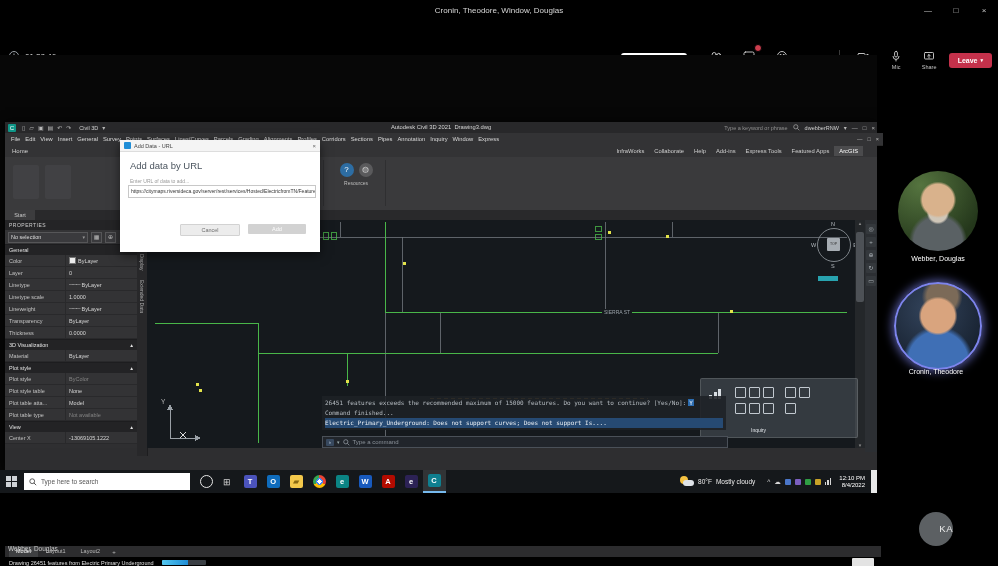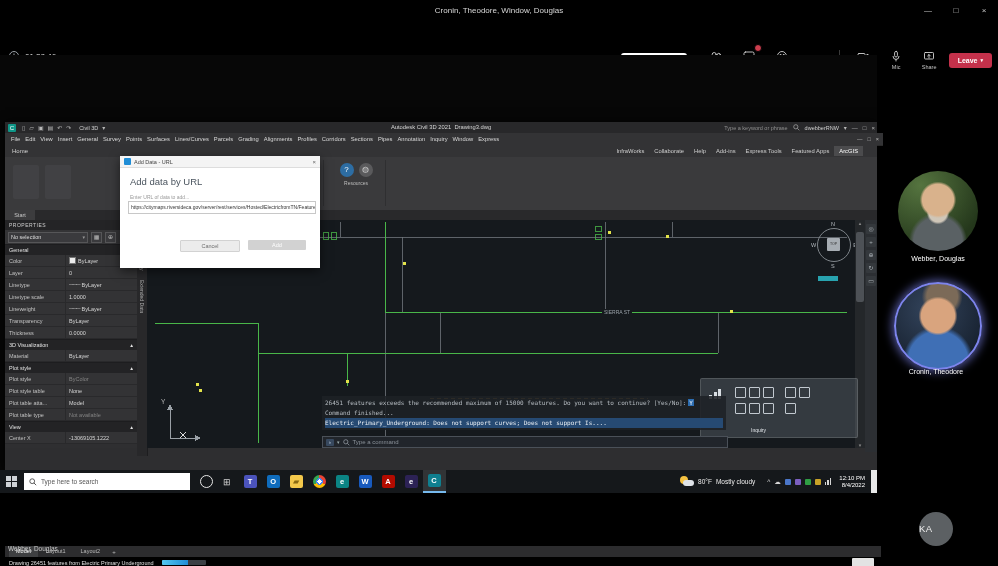--- a/index.html
+++ b/index.html
@@ -34,21 +34,21 @@
       radial-gradient(circle at 50% 88%,#5a6164 0 30%,rgba(90,97,100,0) 36%),
       radial-gradient(circle at 28% 18%,#55743f,#24371b 75%);}
   #pv2{left:894px;top:282px;width:84px;height:84px;border:2px solid #7d84ec;box-shadow:0 0 10px 2px rgba(125,132,236,.65);
     background:
       radial-gradient(circle at 50% 38%,#d9a47e 0 25%,rgba(217,164,126,0) 29%),
       radial-gradient(circle at 50% 92%,#3f6fb5 0 34%,rgba(63,111,181,0) 40%),
       radial-gradient(circle at 55% 15%,#7b6a58 0 18%,rgba(123,106,88,0) 24%),
       radial-gradient(circle at 40% 30%,#33445c,#16202e 80%);}
   .pname{width:150px;text-align:center;font-size:7px;color:#fff;text-shadow:0 1px 2px #000}
   #ka{left:919px;top:512px;width:34px;height:34px;border-radius:50%;background:#5c6063;
-      text-align:left;line-height:34px;font-size:9.5px;color:#ececec;letter-spacing:.5px}
+      text-align:right;line-height:34px;font-size:9.5px;color:#ececec;letter-spacing:.5px}
   #presenter{left:8px;top:545px;font-size:6.5px;color:#c8c8c8}
 
   
   #acad{left:5px;top:122px;width:872px;height:348px;background:#2e2e30;box-shadow:0 0 10px rgba(0,0,0,.8)}
   #atitle{left:0;top:0;width:872px;height:11px;background:#28282a;font-size:5.5px;color:#cfcfcf}
   #atitle .qat{gap:4px;padding-left:3px}
   .qicon{font-size:6px;color:#b8b8b8}
   #appicon{width:8px;height:8px;background:#0f9688;color:#fff;font-size:6px;text-align:center;line-height:8px;border-radius:1px;margin-right:2px}
   #atitle-center{left:0;top:0;width:872px;height:11px;text-align:center;line-height:11px;font-size:5.8px;color:#d6d6d6;pointer-events:none}
   #atitle-right{right:2px;top:0;height:11px;gap:5px;font-size:5.5px}
@@ -125,21 +125,21 @@
   .ltab{font-size:5.5px;color:#bbb;padding:0 7px;height:11px;line-height:11px}
   .ltab.active{background:#3f4042;color:#fff}
   #ltab-add{font-size:6px;color:#bbb;padding:0 4px}
   #astatus{left:0;top:337px;width:872px;height:11px;background:#000;display:flex;align-items:center}
   #astatus .txt{font-size:5.5px;color:#e0e0e0;padding-left:4px}
   #progress{width:44px;height:5px;background:#3a3f44;margin-left:8px;border-radius:1px;overflow:hidden}
   #progress i{display:block;width:26px;height:5px;background:linear-gradient(90deg,#54c8f0,#1f8dd6)}
   #status-pop{margin-left:auto;margin-right:3px;width:22px;height:9px;background:#e3e3e3;border-radius:1px}
 
   
-  #dlg{left:120px;top:156px;width:200px;height:112px;background:#fff;box-shadow:0 3px 10px rgba(0,0,0,.55);z-index:50}
+  #dlg{left:120px;top:140px;width:200px;height:112px;background:#fff;box-shadow:0 3px 10px rgba(0,0,0,.55);z-index:50}
   #dlg-title{height:11px;background:#f4f4f4;border-bottom:1px solid #ddd;display:flex;align-items:center;padding:0 4px;gap:3px}
   #dlg-title .t{font-size:5.5px;color:#444;flex:1}
   #dlg-title .x{font-size:6px;color:#666}
   #dlg-ico{width:7px;height:7px;background:#1f8dd6;border-radius:1px}
   #dlg-head{position:absolute;left:10px;top:20px;font-size:9.5px;color:#4a545e}
   #dlg-lab{position:absolute;left:10px;top:38px;font-size:5px;color:#9a9a9a}
   #dlg-input{position:absolute;left:8px;top:45px;width:182px;height:11px;border:1px solid #c8c8c8;font-size:5px;color:#333;line-height:11px;padding:0 2px;white-space:nowrap;overflow:hidden}
   .dlg-btn{position:absolute;top:84px;width:58px;height:10px;font-size:5.5px;text-align:center;line-height:10px;border-radius:1px}
   #dlg-cancel{left:60px;background:#ececec;color:#6e6e6e;border:1px solid #d2d2d2}
   #dlg-add{left:128px;background:#d2d2d2;color:#fff}

